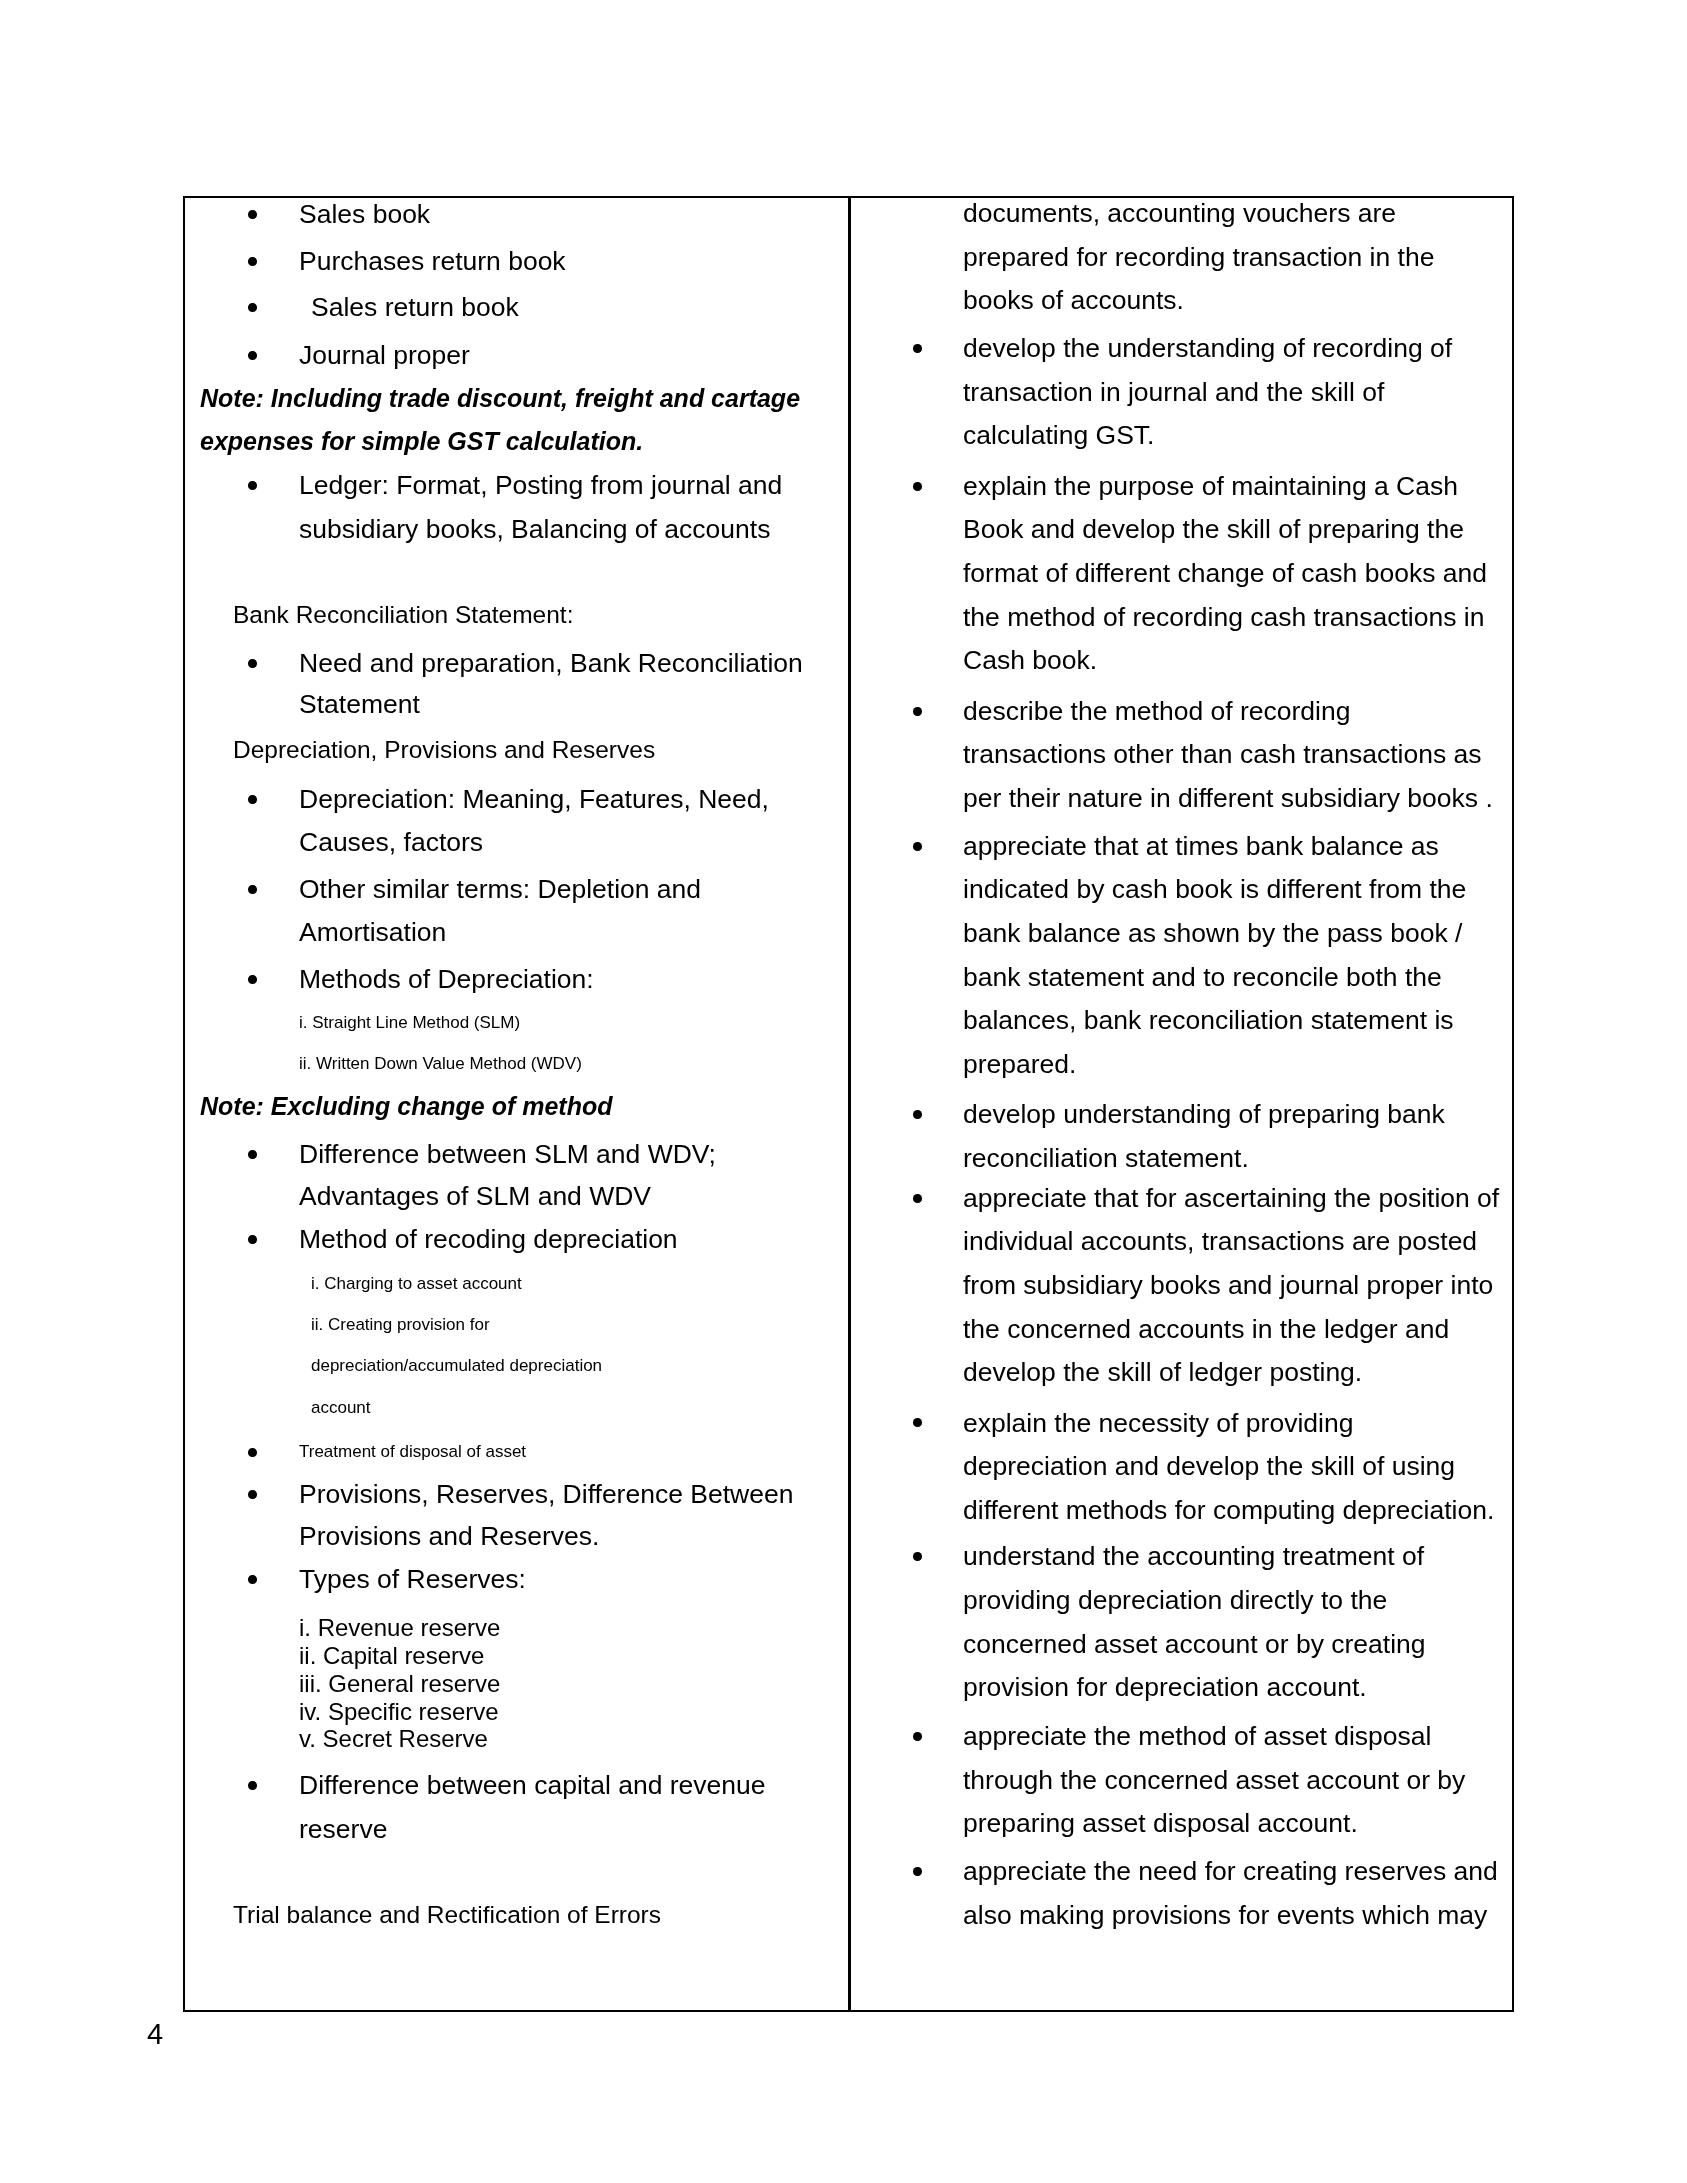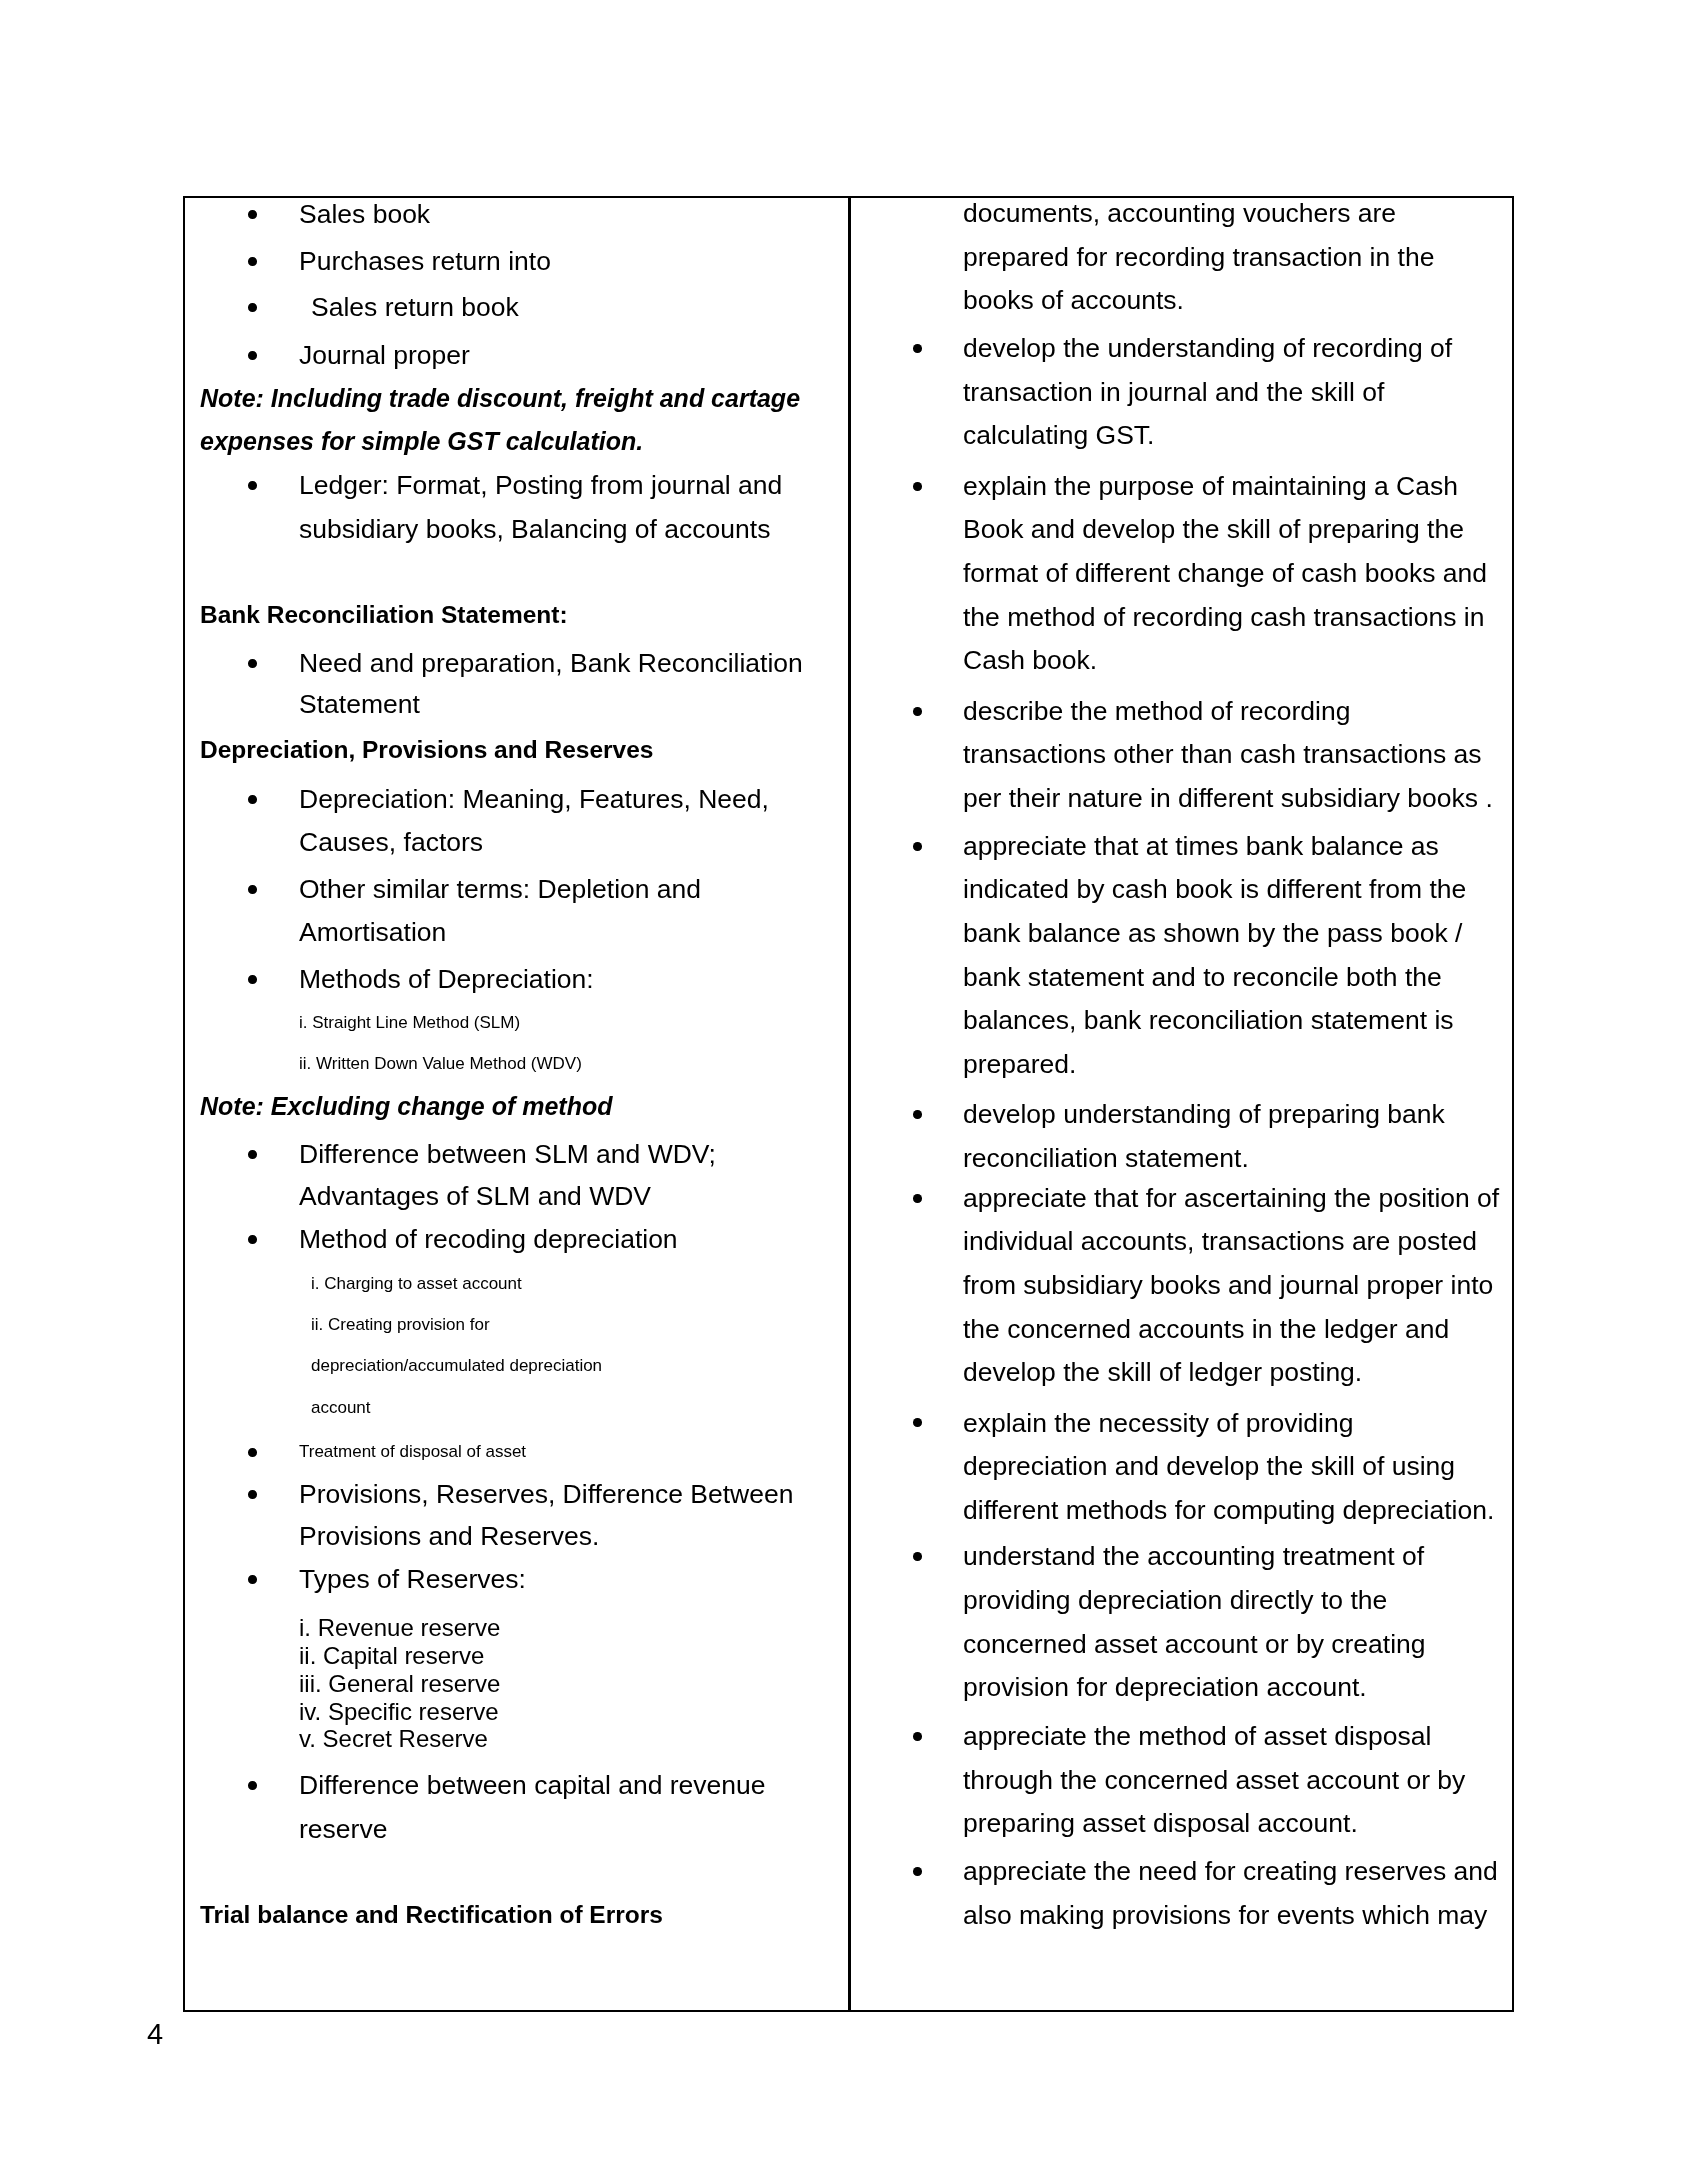--- a/index.html
+++ b/index.html
@@ -4,36 +4,36 @@
 <style>
   html, body { margin: 0; padding: 0; background: #ffffff; }
   body { width: 1687px; height: 2183px; position: relative; overflow: hidden;
          font-family: "Liberation Sans", sans-serif; color: #000; }
   .table-box { position: absolute; left: 183px; top: 196px; width: 1331px; height: 1816px;
                border: 2.6px solid #000; box-sizing: border-box; }
   .divider { position: absolute; left: 848px; top: 196px; width: 2.6px; height: 1816px; background: #000; }
   .ln { position: absolute; white-space: nowrap; font-size: 26.5px; line-height: 32px; }
   .sm { font-size: 17px; }
   .xs { font-size: 24px; line-height: 28.4px; }
-  .b { font-weight: bold; font-size: 24.5px; }
+  .b { font-weight: normal; font-size: 24.5px; margin-left: 33px; }
   .bi { font-weight: bold; font-style: italic; font-size: 25px; }
   .bullet { position: absolute; width: 8.6px; height: 8.6px; border-radius: 50%; background: #000; }
   .pageno { position: absolute; left: 147px; top: 2017px; font-size: 29px; line-height: 34px; }
 </style>
 </head>
 <body>
 
 <div class="table-box"></div>
 <div class="divider"></div>
 
 <div>
   <span class="bullet" style="left:248px;top:210px"></span>
   <div class="ln" style="left:299px;top:198px">Sales book</div>
   <span class="bullet" style="left:248px;top:257px"></span>
-  <div class="ln" style="left:299px;top:245px">Purchases return into</div>
+  <div class="ln" style="left:299px;top:245px">Purchases return book</div>
   <span class="bullet" style="left:248px;top:303px"></span>
   <div class="ln" style="left:311px;top:291px">Sales return book</div>
   <span class="bullet" style="left:248px;top:351px"></span>
   <div class="ln" style="left:299px;top:339px">Journal proper</div>
 
   <div class="ln bi" style="left:200px;top:382px">Note: Including trade discount, freight and cartage</div>
   <div class="ln bi" style="left:200px;top:425px">expenses for simple GST calculation.</div>
 
   <span class="bullet" style="left:248px;top:481px"></span>
   <div class="ln" style="left:299px;top:469px">Ledger: Format, Posting from journal and</div>

